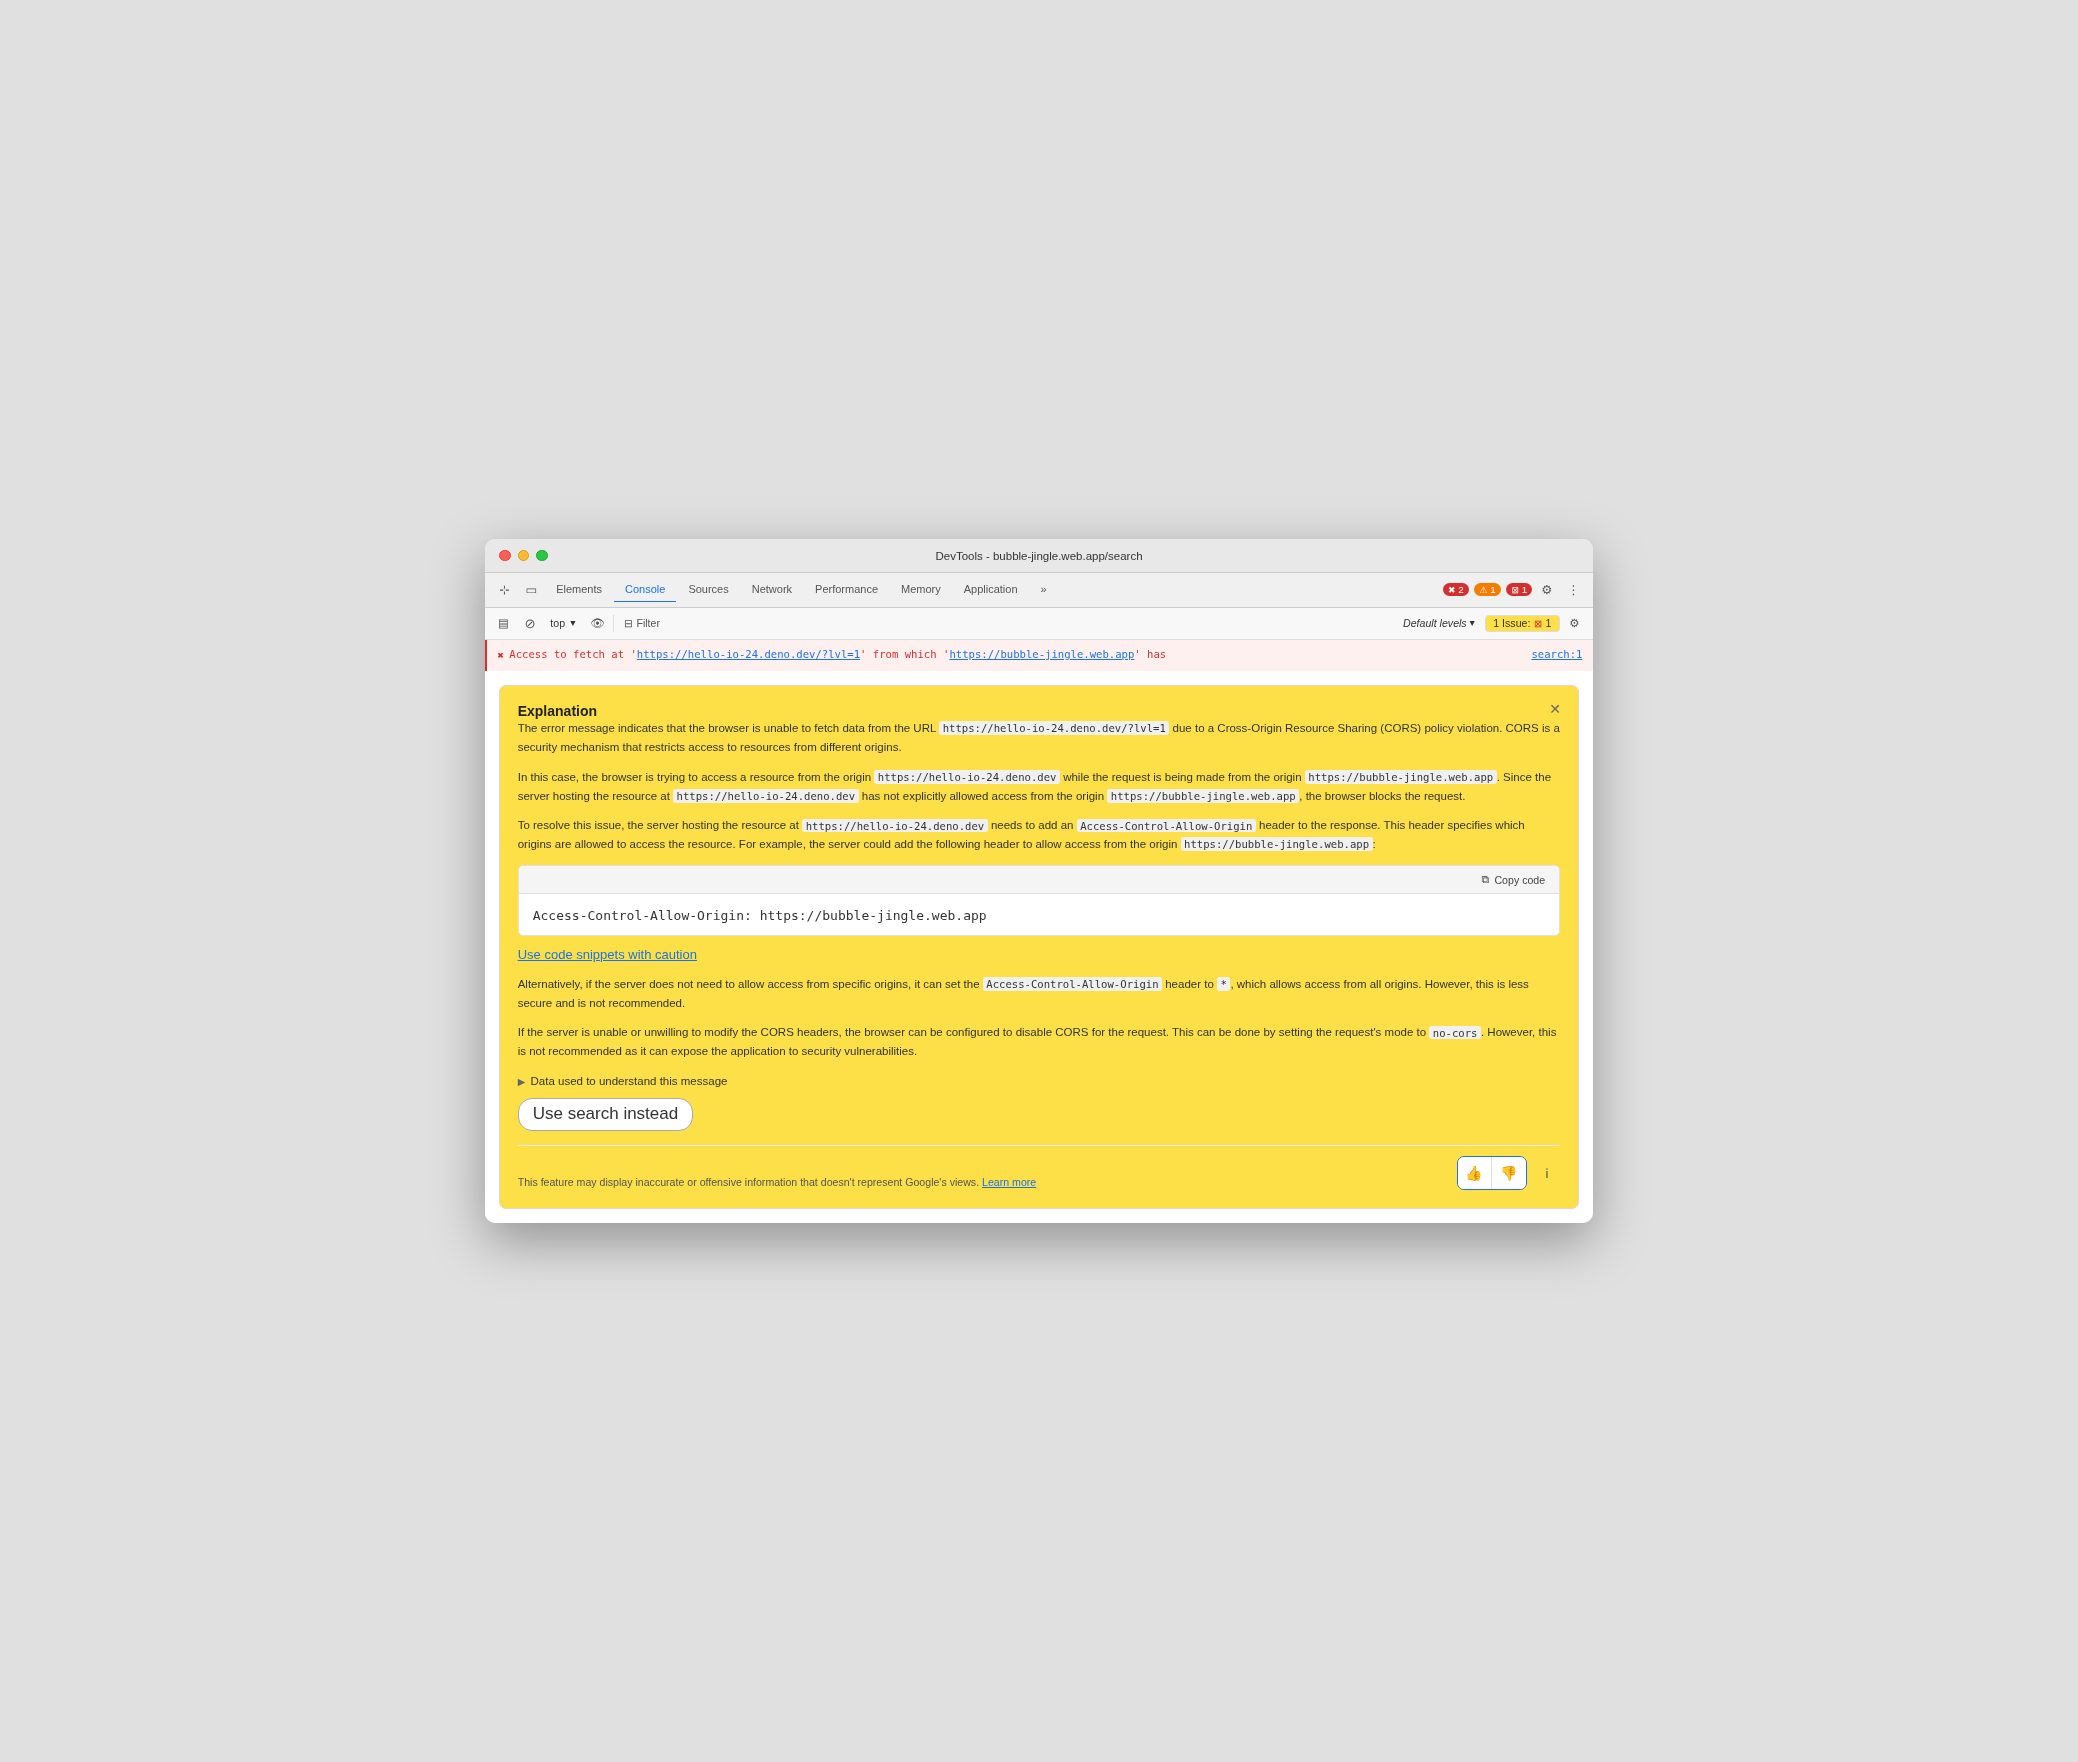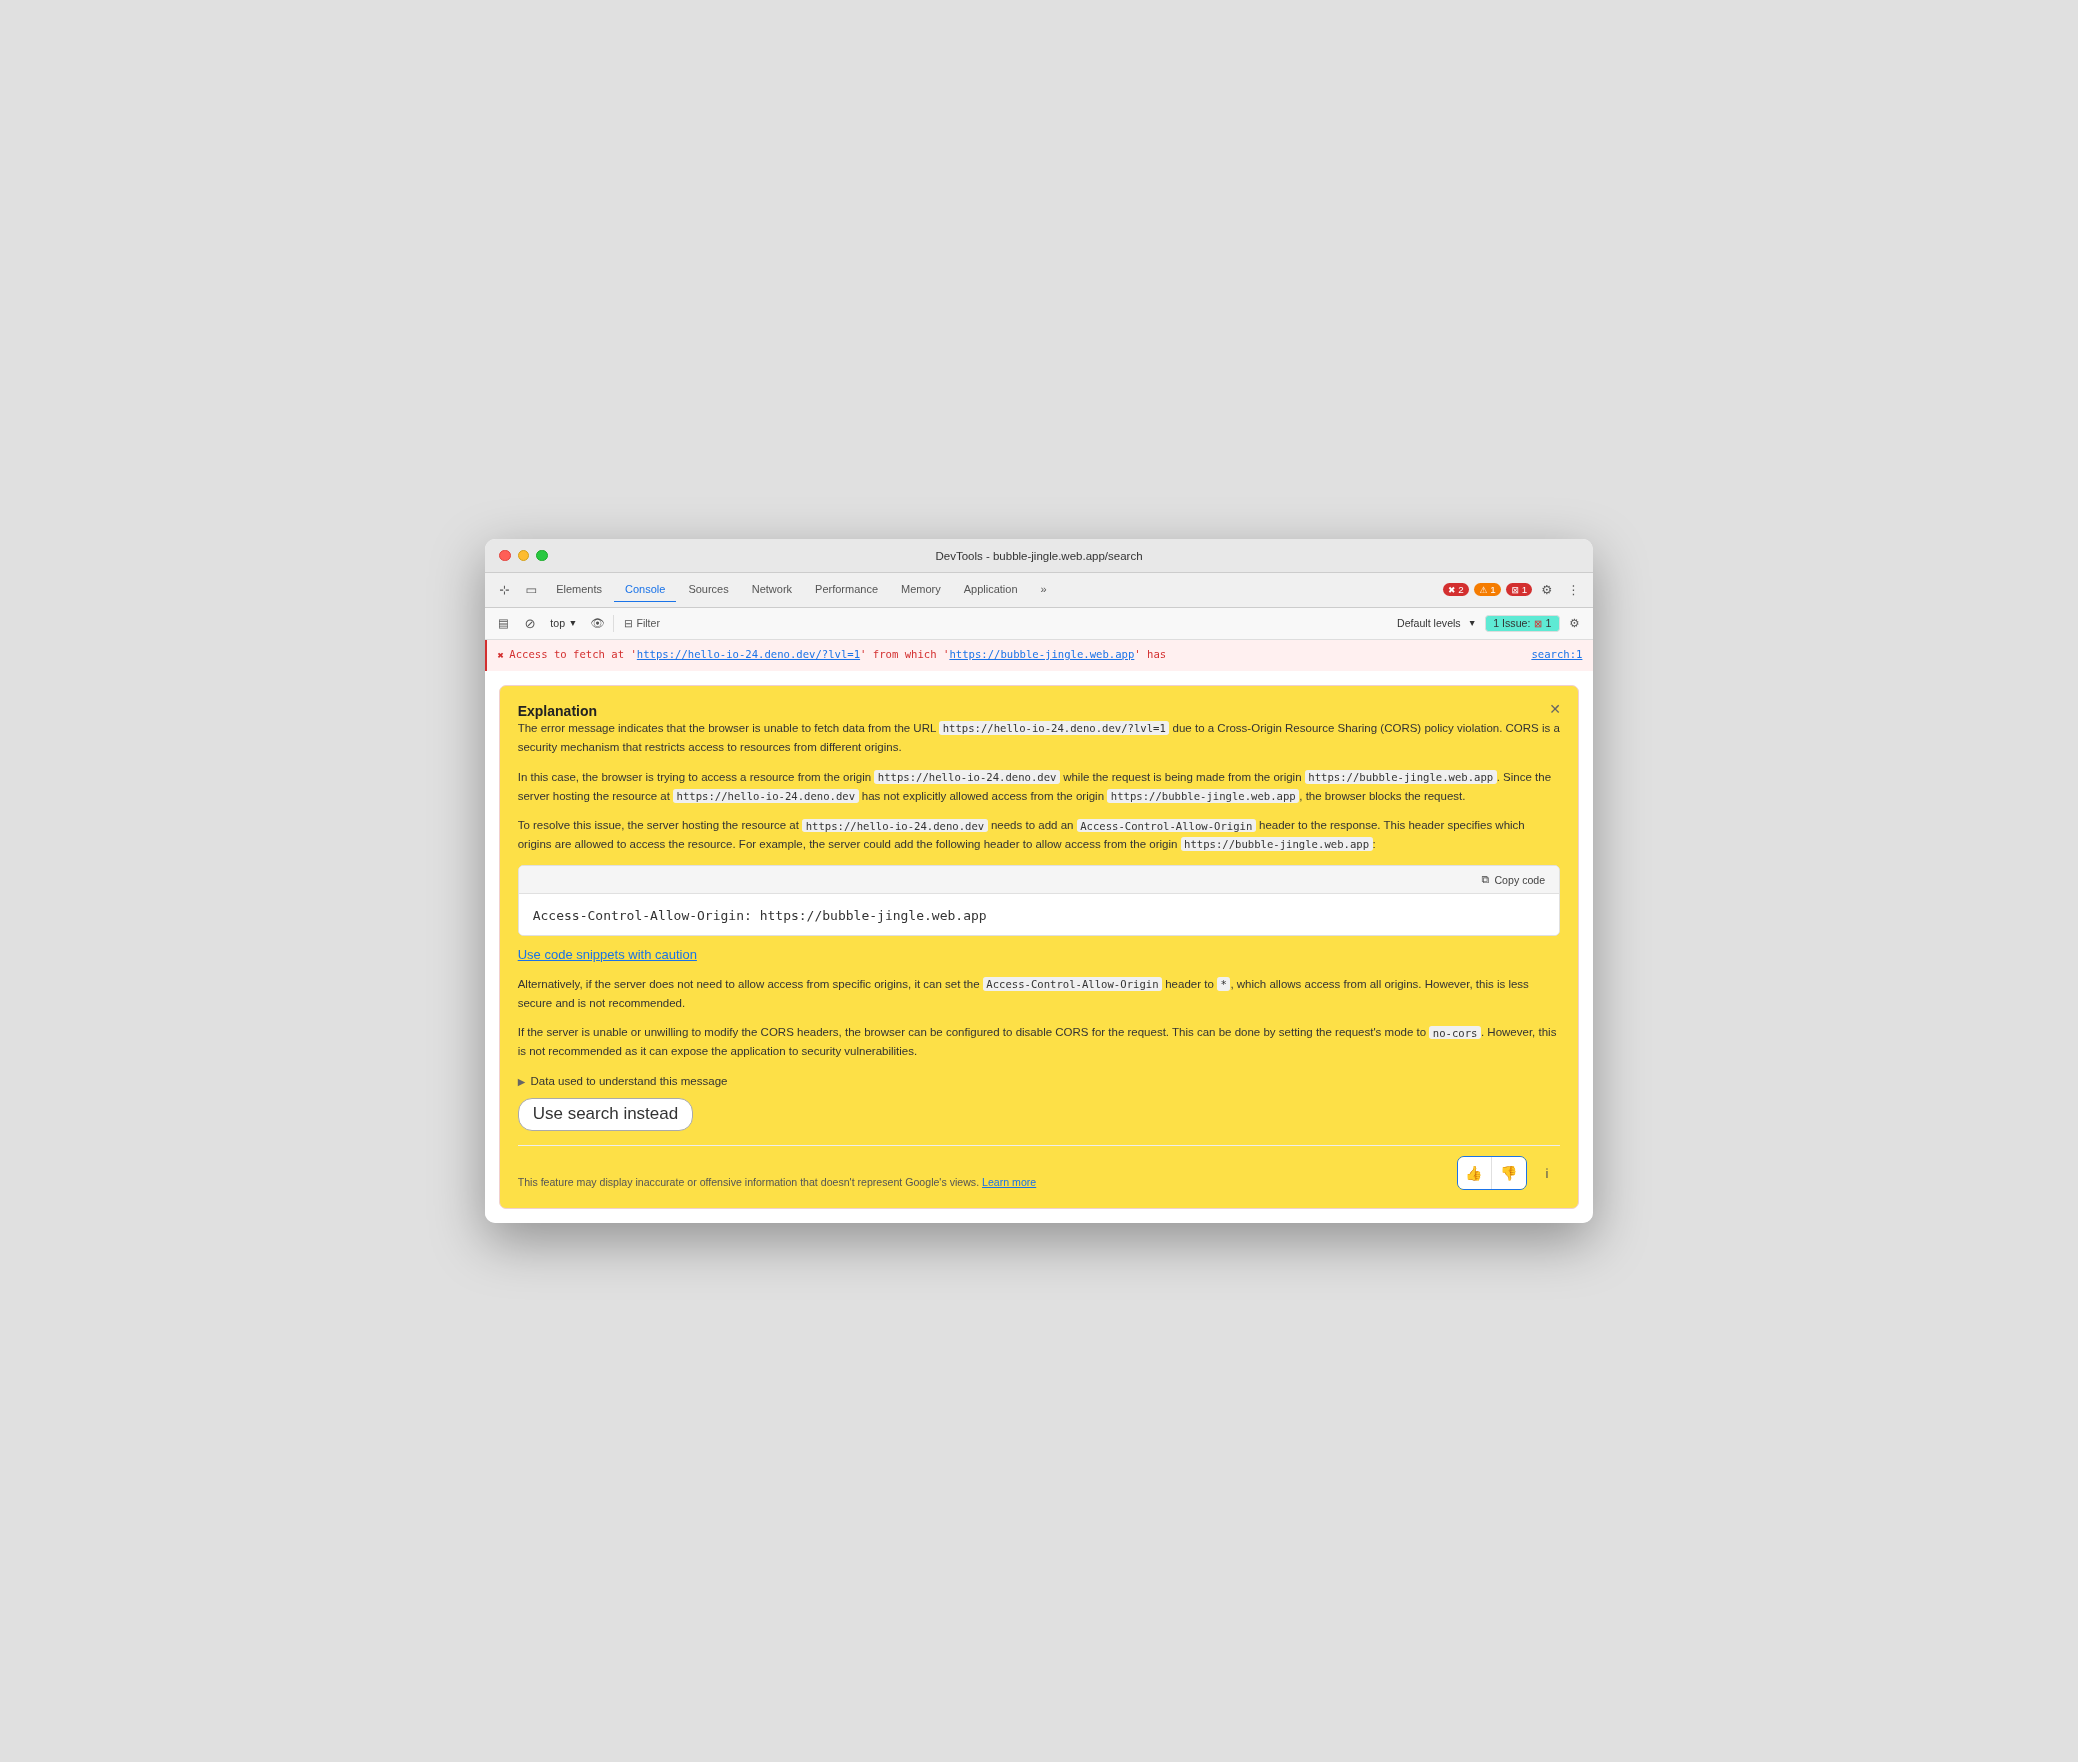--- a/index.html
+++ b/index.html
@@ -161,34 +161,35 @@
       font-size: 10.6px;
       color: #555;
       cursor: pointer;
       padding: 1.8px 7px;
       border-radius: 3.5px;
     }
     .toolbar-spacer { flex: 1; }
     .default-levels {
       display: flex;
       align-items: center;
-      gap: 7px;
+      gap: 1px;
       font-size: 10.6px;
       color: #333;
       cursor: pointer;
       padding: 1.8px 5.3px;
       border-radius: 3.5px;
+      font-style: italic;
     }
     .issue-badge {
       display: flex;
       align-items: center;
       gap: 3.5px;
       font-size: 10.6px;
       color: #333;
-      background: #5eead4;
+      background: #fde047;
       border: 0.9px solid #ddd;
       border-radius: 3.5px;
       padding: 1.8px 7px;
     }
     
     .console-content {
       background: white;
       padding: 0;
       overflow-y: auto;
     }

